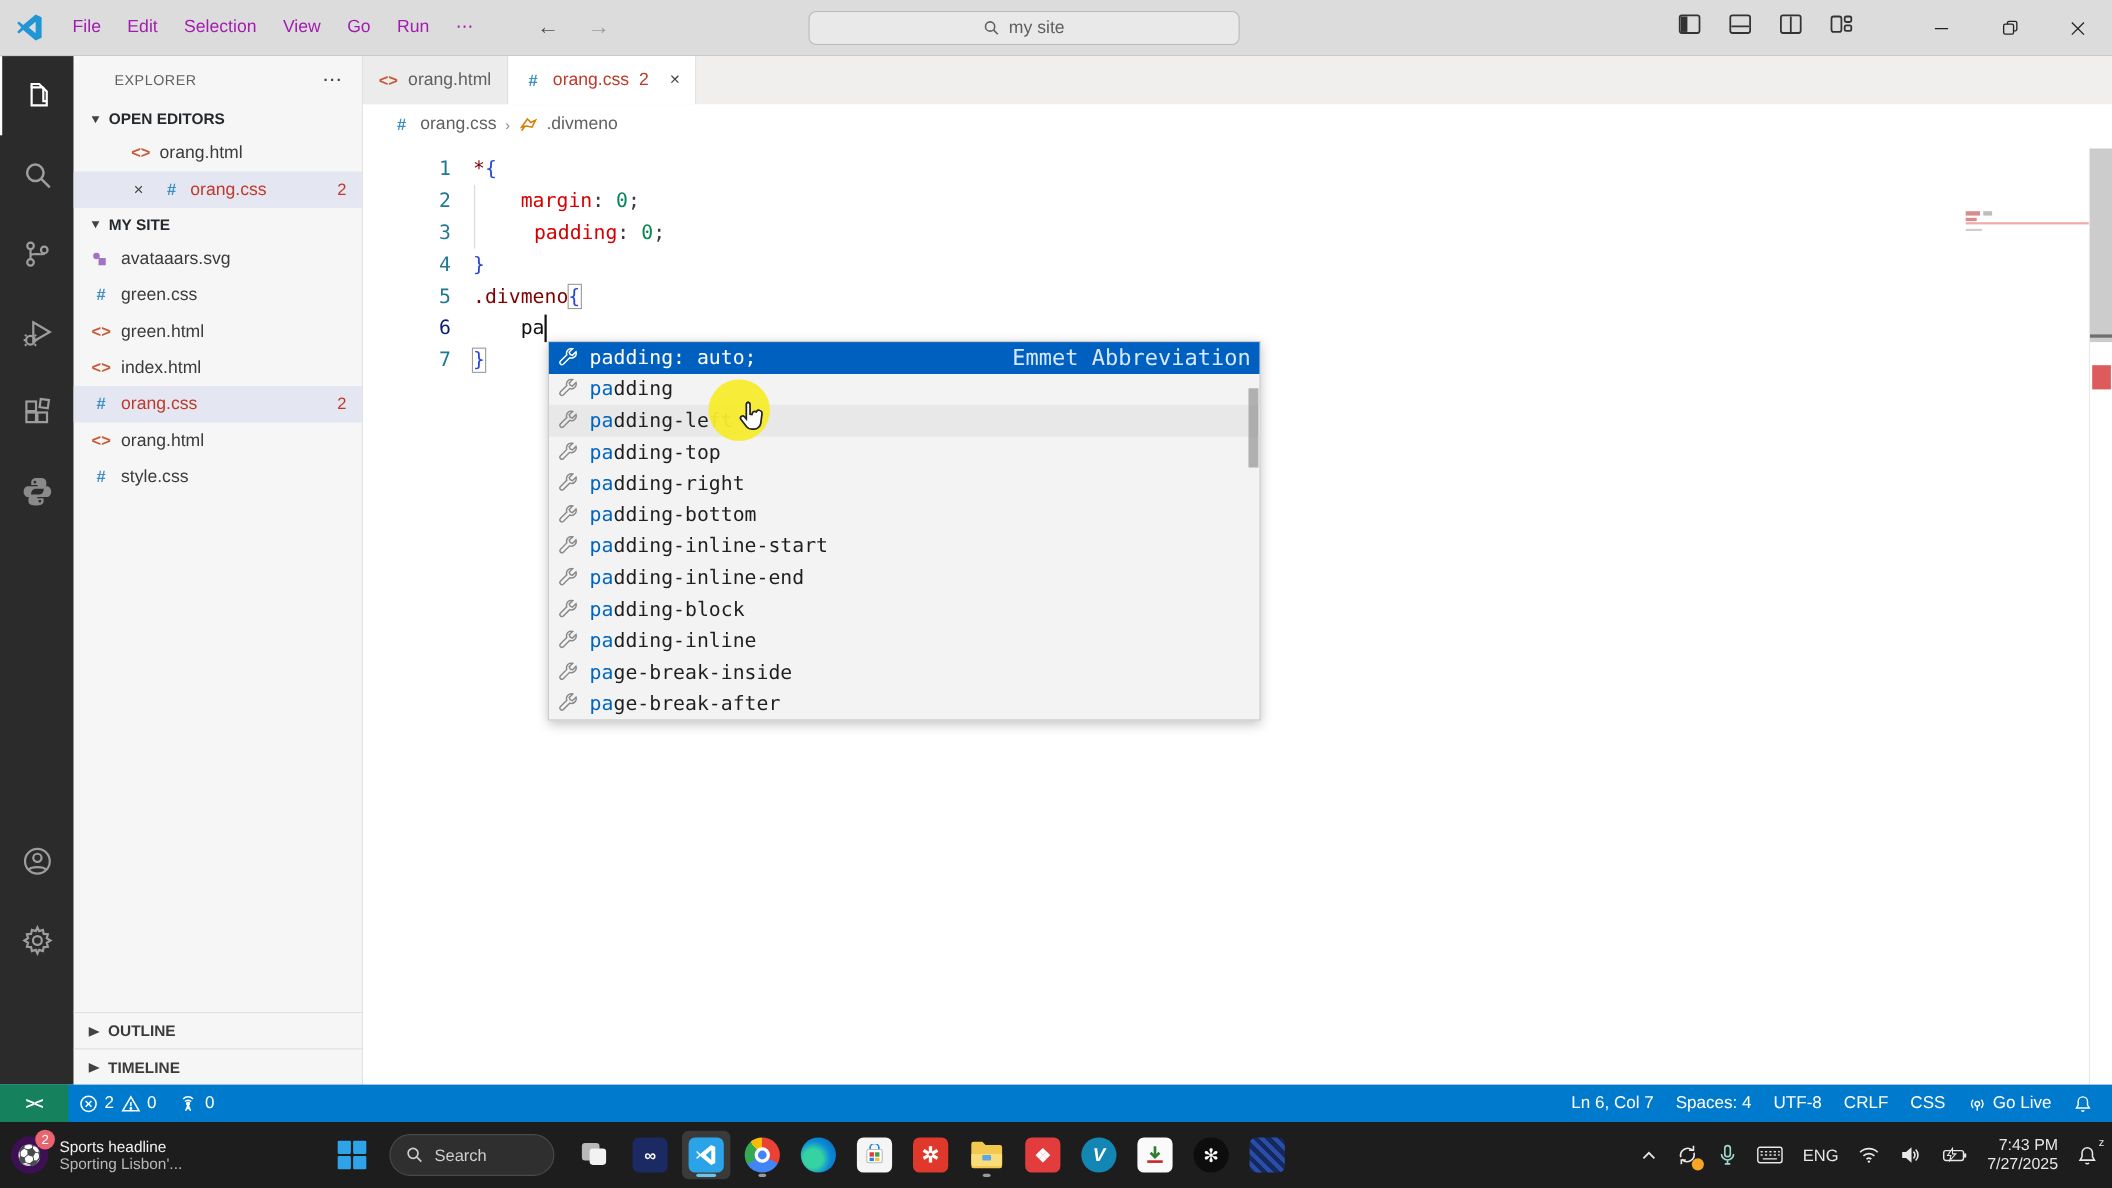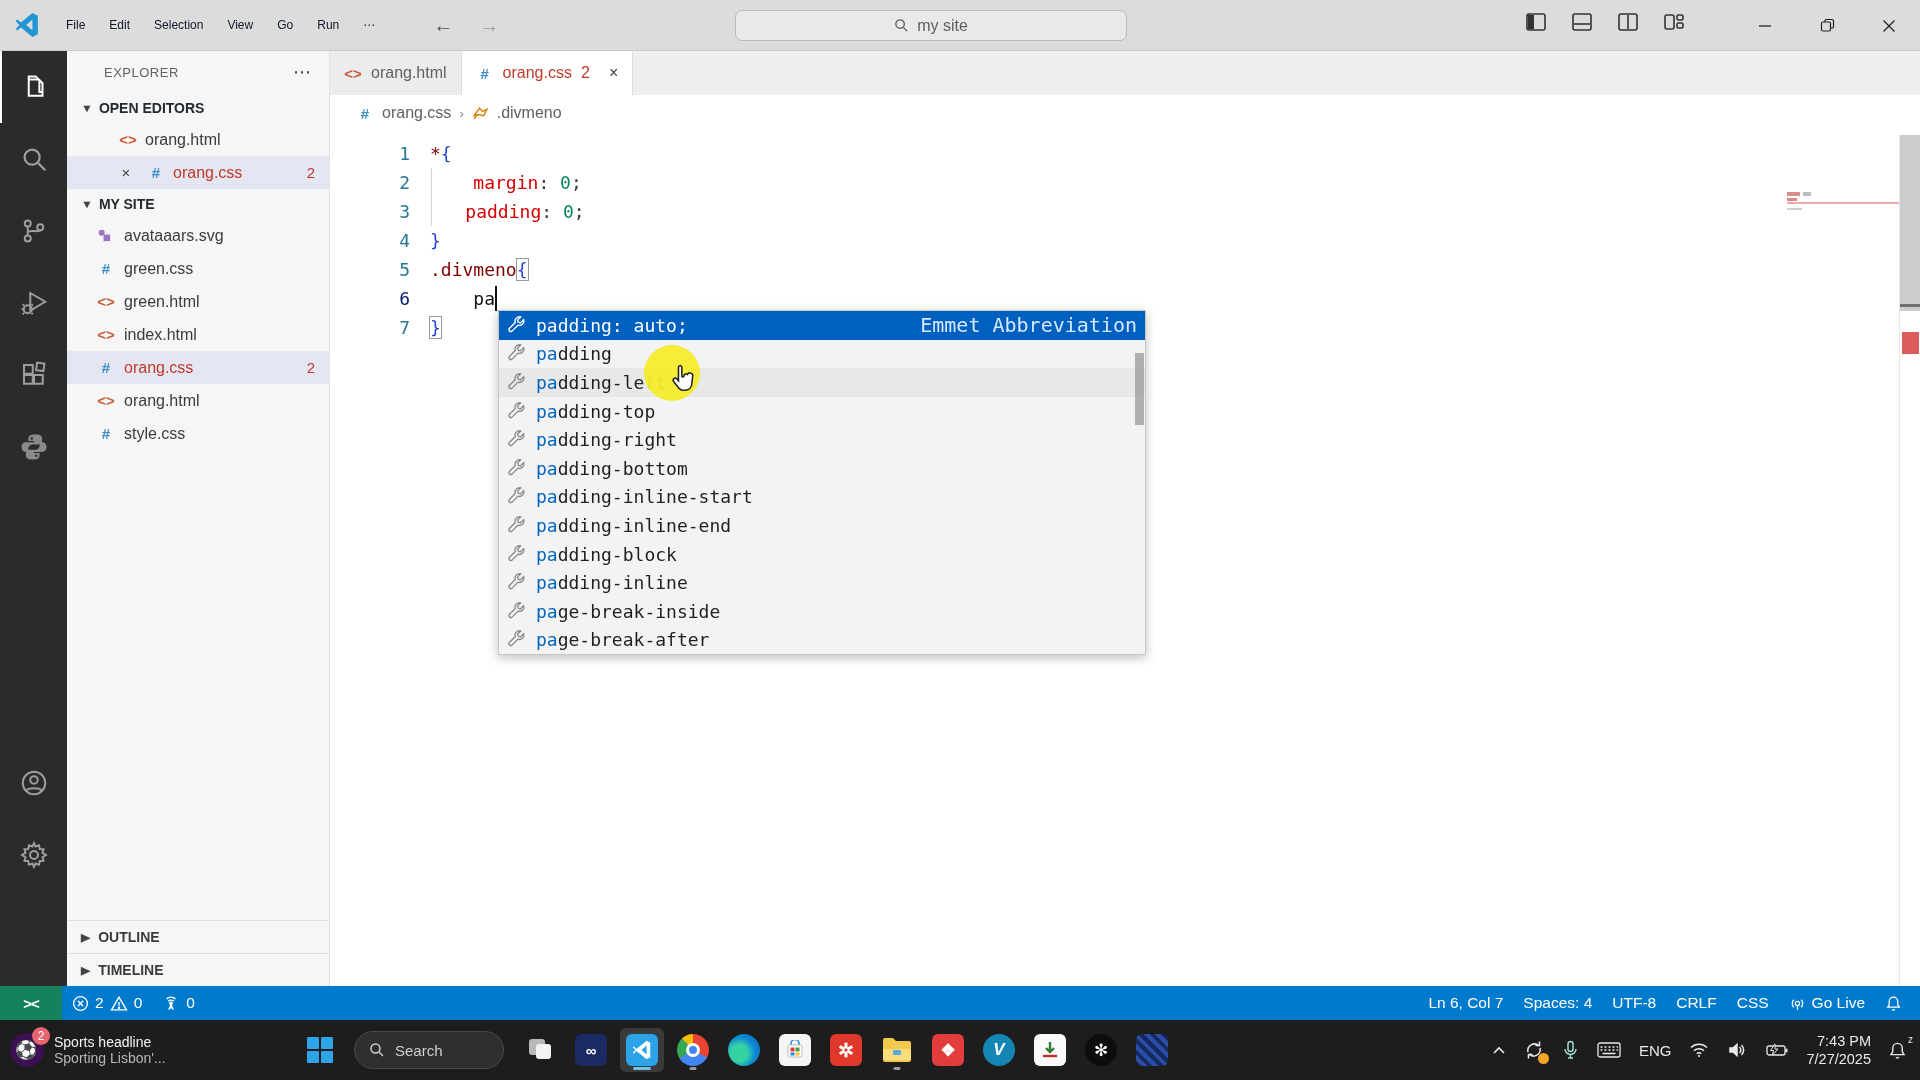--- a/index.html
+++ b/index.html
@@ -4,21 +4,21 @@
 <style>
   * { margin:0; padding:0; box-sizing:border-box; }
   html,body { width:1920px; height:1080px; overflow:hidden; background:#fff;
               font-family:"Liberation Sans", sans-serif; }
   #stage { position:relative; width:1920px; height:1080px; }
 
   
   #titlebar { position:absolute; left:0; top:0; width:1920px; height:51px;
     background:#dcdcdc; border-bottom:1px solid #c9c9c9; display:flex; align-items:center; }
   .vscode-logo { width:26px; height:26px; margin:0 14px 0 14px; }
-  .menu-item { padding:0 12px; font-size:12px; color:#0f172a; height:32px; line-height:32px; border-radius:6px; cursor:default; }
+  .menu-item { padding:0 12px; font-size:16px; color:#a21caf; height:32px; line-height:32px; border-radius:6px; cursor:default; }
   .nav-arrows { display:flex; gap:26px; margin-left:46px; color:#4f4f4f; font-size:20px; }
   #title-search { position:absolute; left:735px; top:10px; width:392px; height:31px;
     background:#e9e9e9; border:1px solid #b9b9b9; border-radius:7px;
     display:flex; align-items:center; justify-content:center; color:#5f5f5f; font-size:16px; gap:8px; }
   #layout-icons { position:absolute; right:235px; top:11px; display:flex; gap:24px; }
   #win-controls { position:absolute; right:0; top:0; height:51px; display:flex; }
   .win-btn { width:62px; height:51px; display:flex; align-items:center; justify-content:center; color:#222; }
 
   
   #activitybar { position:absolute; left:0; top:51px; width:67px; height:935px; background:#2b2b2b;
@@ -31,21 +31,21 @@
   #sidebar { position:absolute; left:67px; top:51px; width:263px; height:935px; background:#f6f6f6;
     border-right:1px solid #e2e2e2; font-size:16px; color:#3b3b3b; }
   #explorer-header { height:42px; display:flex; align-items:center; padding:0 16px 0 37px;
     font-size:13px; letter-spacing:.5px; color:#616161; }
   #explorer-header .dots { margin-left:auto; font-size:18px; color:#3b3b3b; letter-spacing:2px; }
   .section-header { display:flex; align-items:center; height:30px; font-size:14px; font-weight:bold; color:#24292e; padding-left:14px; gap:6px; }
   .chev { font-size:12px; color:#424242; transform:scaleY(.9); }
   .oe-row { height:33px; display:flex; align-items:center; padding-left:52px; gap:8px; position:relative; }
   .oe-row .closex { position:absolute; left:50px; width:18px; text-align:center; color:#424242; font-size:15px; }
   .oe-row.with-x { padding-left:80px; }
-  .file-row { height:33px; display:flex; align-items:center; padding-left:30px; gap:9px; }
+  .file-row { height:33px; display:flex; align-items:center; padding-left:16px; gap:9px; }
   .row-sel { background:#e4e6f1; }
   .fname { white-space:nowrap; overflow:hidden; }
   .fname.err { color:#c0392b; }
   .badge-num { margin-left:auto; margin-right:14px; color:#c0392b; font-size:15px; }
   .ficon { width:18px; text-align:center; font-weight:bold; font-size:15px; flex:none; }
   .ficon.html { color:#c65b38; }
   .ficon.css  { color:#3d8fc4; }
   #sidebar-bottom { position:absolute; bottom:0; left:0; width:100%; }
   .bottom-sec { height:33px; border-top:1px solid #e0e0e0; display:flex; align-items:center; gap:8px;
     padding-left:14px; font-size:14px; font-weight:bold; color:#3b3b3b; }
@@ -361,21 +361,21 @@
           <path d="M2 13 L5 9"></path>
         </svg>
     <span>.divmeno</span>
   </div>
   <div id="code-area">
         <div class="lnum " style="left:20px;top:8px">1</div>
         <div class="code-line" style="left:100px;top:8px"><span class="tok-sel ">*</span><span class="tok-brace ">{</span></div>
         <div class="lnum " style="left:20px;top:37px">2</div>
         <div class="code-line" style="left:100px;top:37px"><span class="tok-plain ">    </span><span class="tok-prop ">margin</span><span class="tok-pun ">:</span><span class="tok-plain "> </span><span class="tok-num ">0</span><span class="tok-pun ">;</span></div>
         <div class="lnum " style="left:20px;top:66px">3</div>
-        <div class="code-line" style="left:92px;top:66px"><span class="tok-plain ">    </span><span class="tok-prop ">padding</span><span class="tok-pun ">:</span><span class="tok-plain "> </span><span class="tok-num ">0</span><span class="tok-pun ">;</span></div>
+        <div class="code-line" style="left:112px;top:66px"><span class="tok-plain ">    </span><span class="tok-prop ">padding</span><span class="tok-pun ">:</span><span class="tok-plain "> </span><span class="tok-num ">0</span><span class="tok-pun ">;</span></div>
         <div class="lnum " style="left:20px;top:95px">4</div>
         <div class="code-line" style="left:100px;top:95px"><span class="tok-brace ">}</span></div>
         <div class="lnum " style="left:20px;top:124px">5</div>
         <div class="code-line" style="left:100px;top:124px"><span class="tok-sel ">.divmeno</span><span class="tok-brace tok-box">{</span></div>
         <div class="lnum cur" style="left:20px;top:153px">6</div>
         <div class="code-line" style="left:100px;top:153px"><span class="tok-plain ">    </span><span class="tok-plain ">pa</span></div>
         <div id="cursor" style="left:165.04px;top:155px"></div>
         <div class="lnum " style="left:20px;top:182px">7</div>
         <div class="code-line" style="left:100px;top:182px"><span class="tok-brace tok-box">}</span></div>
         <div id="indent-guide" style="left:101px;top:37px;height:58px"></div>

